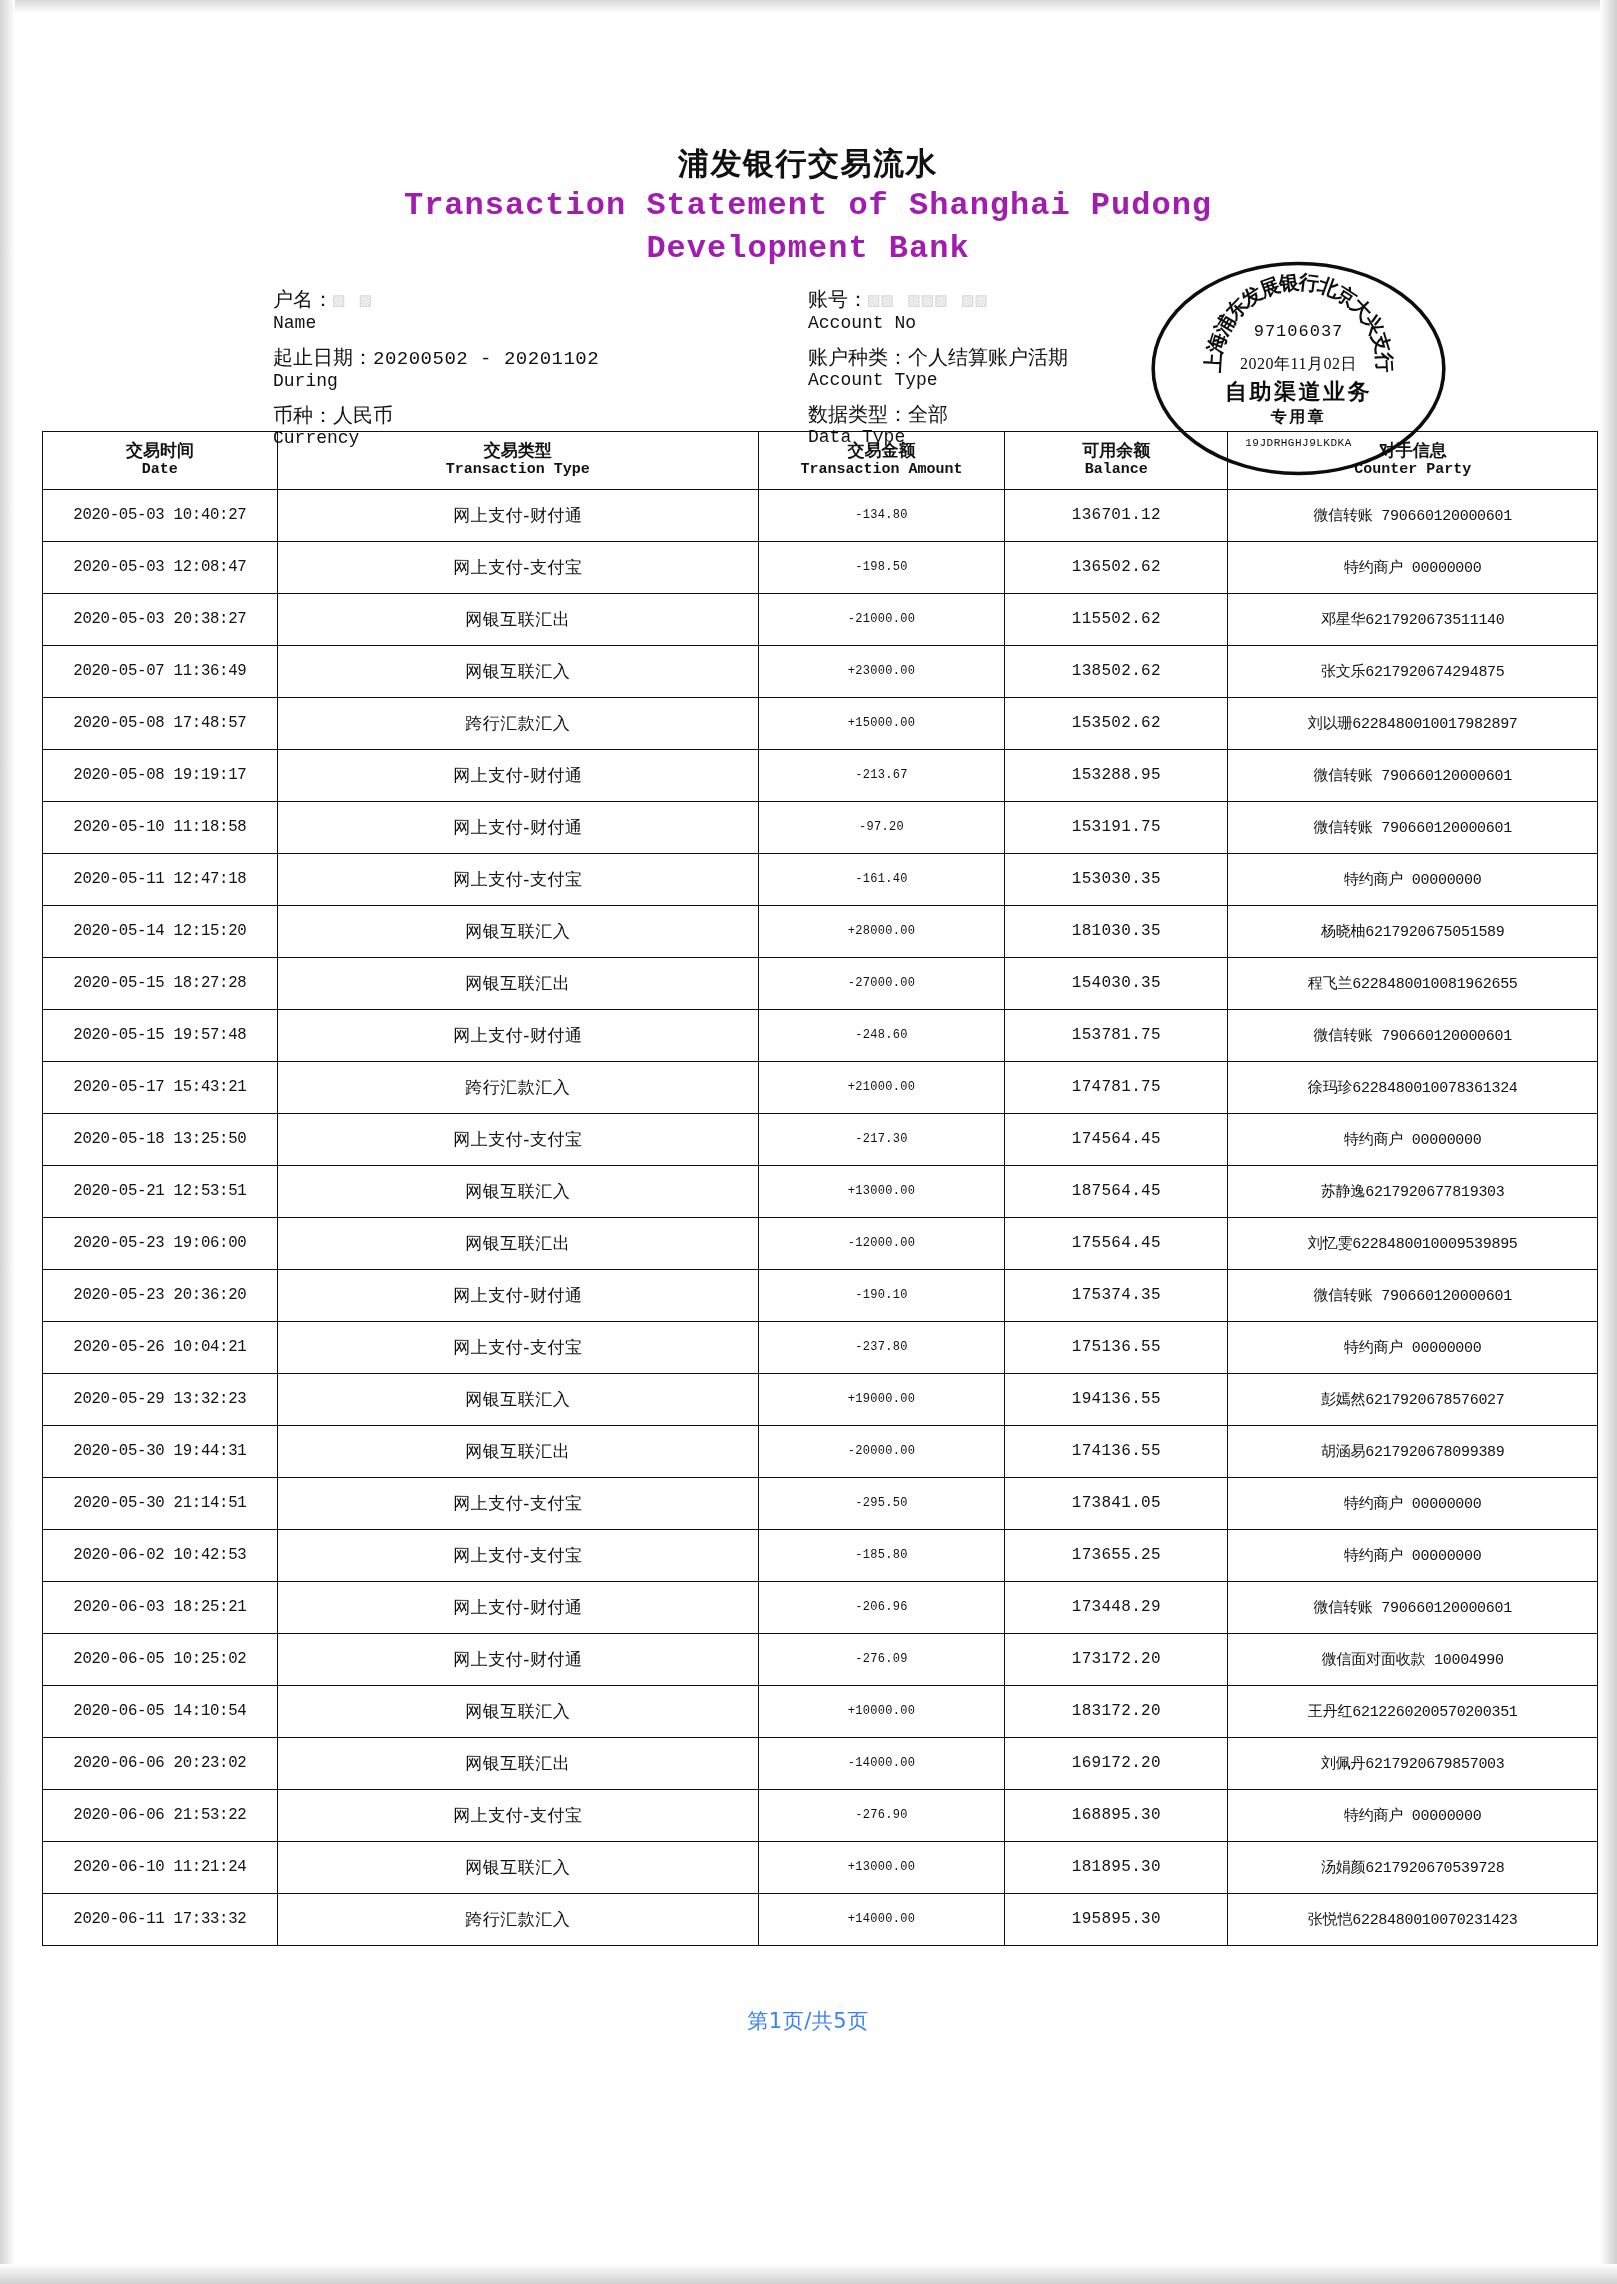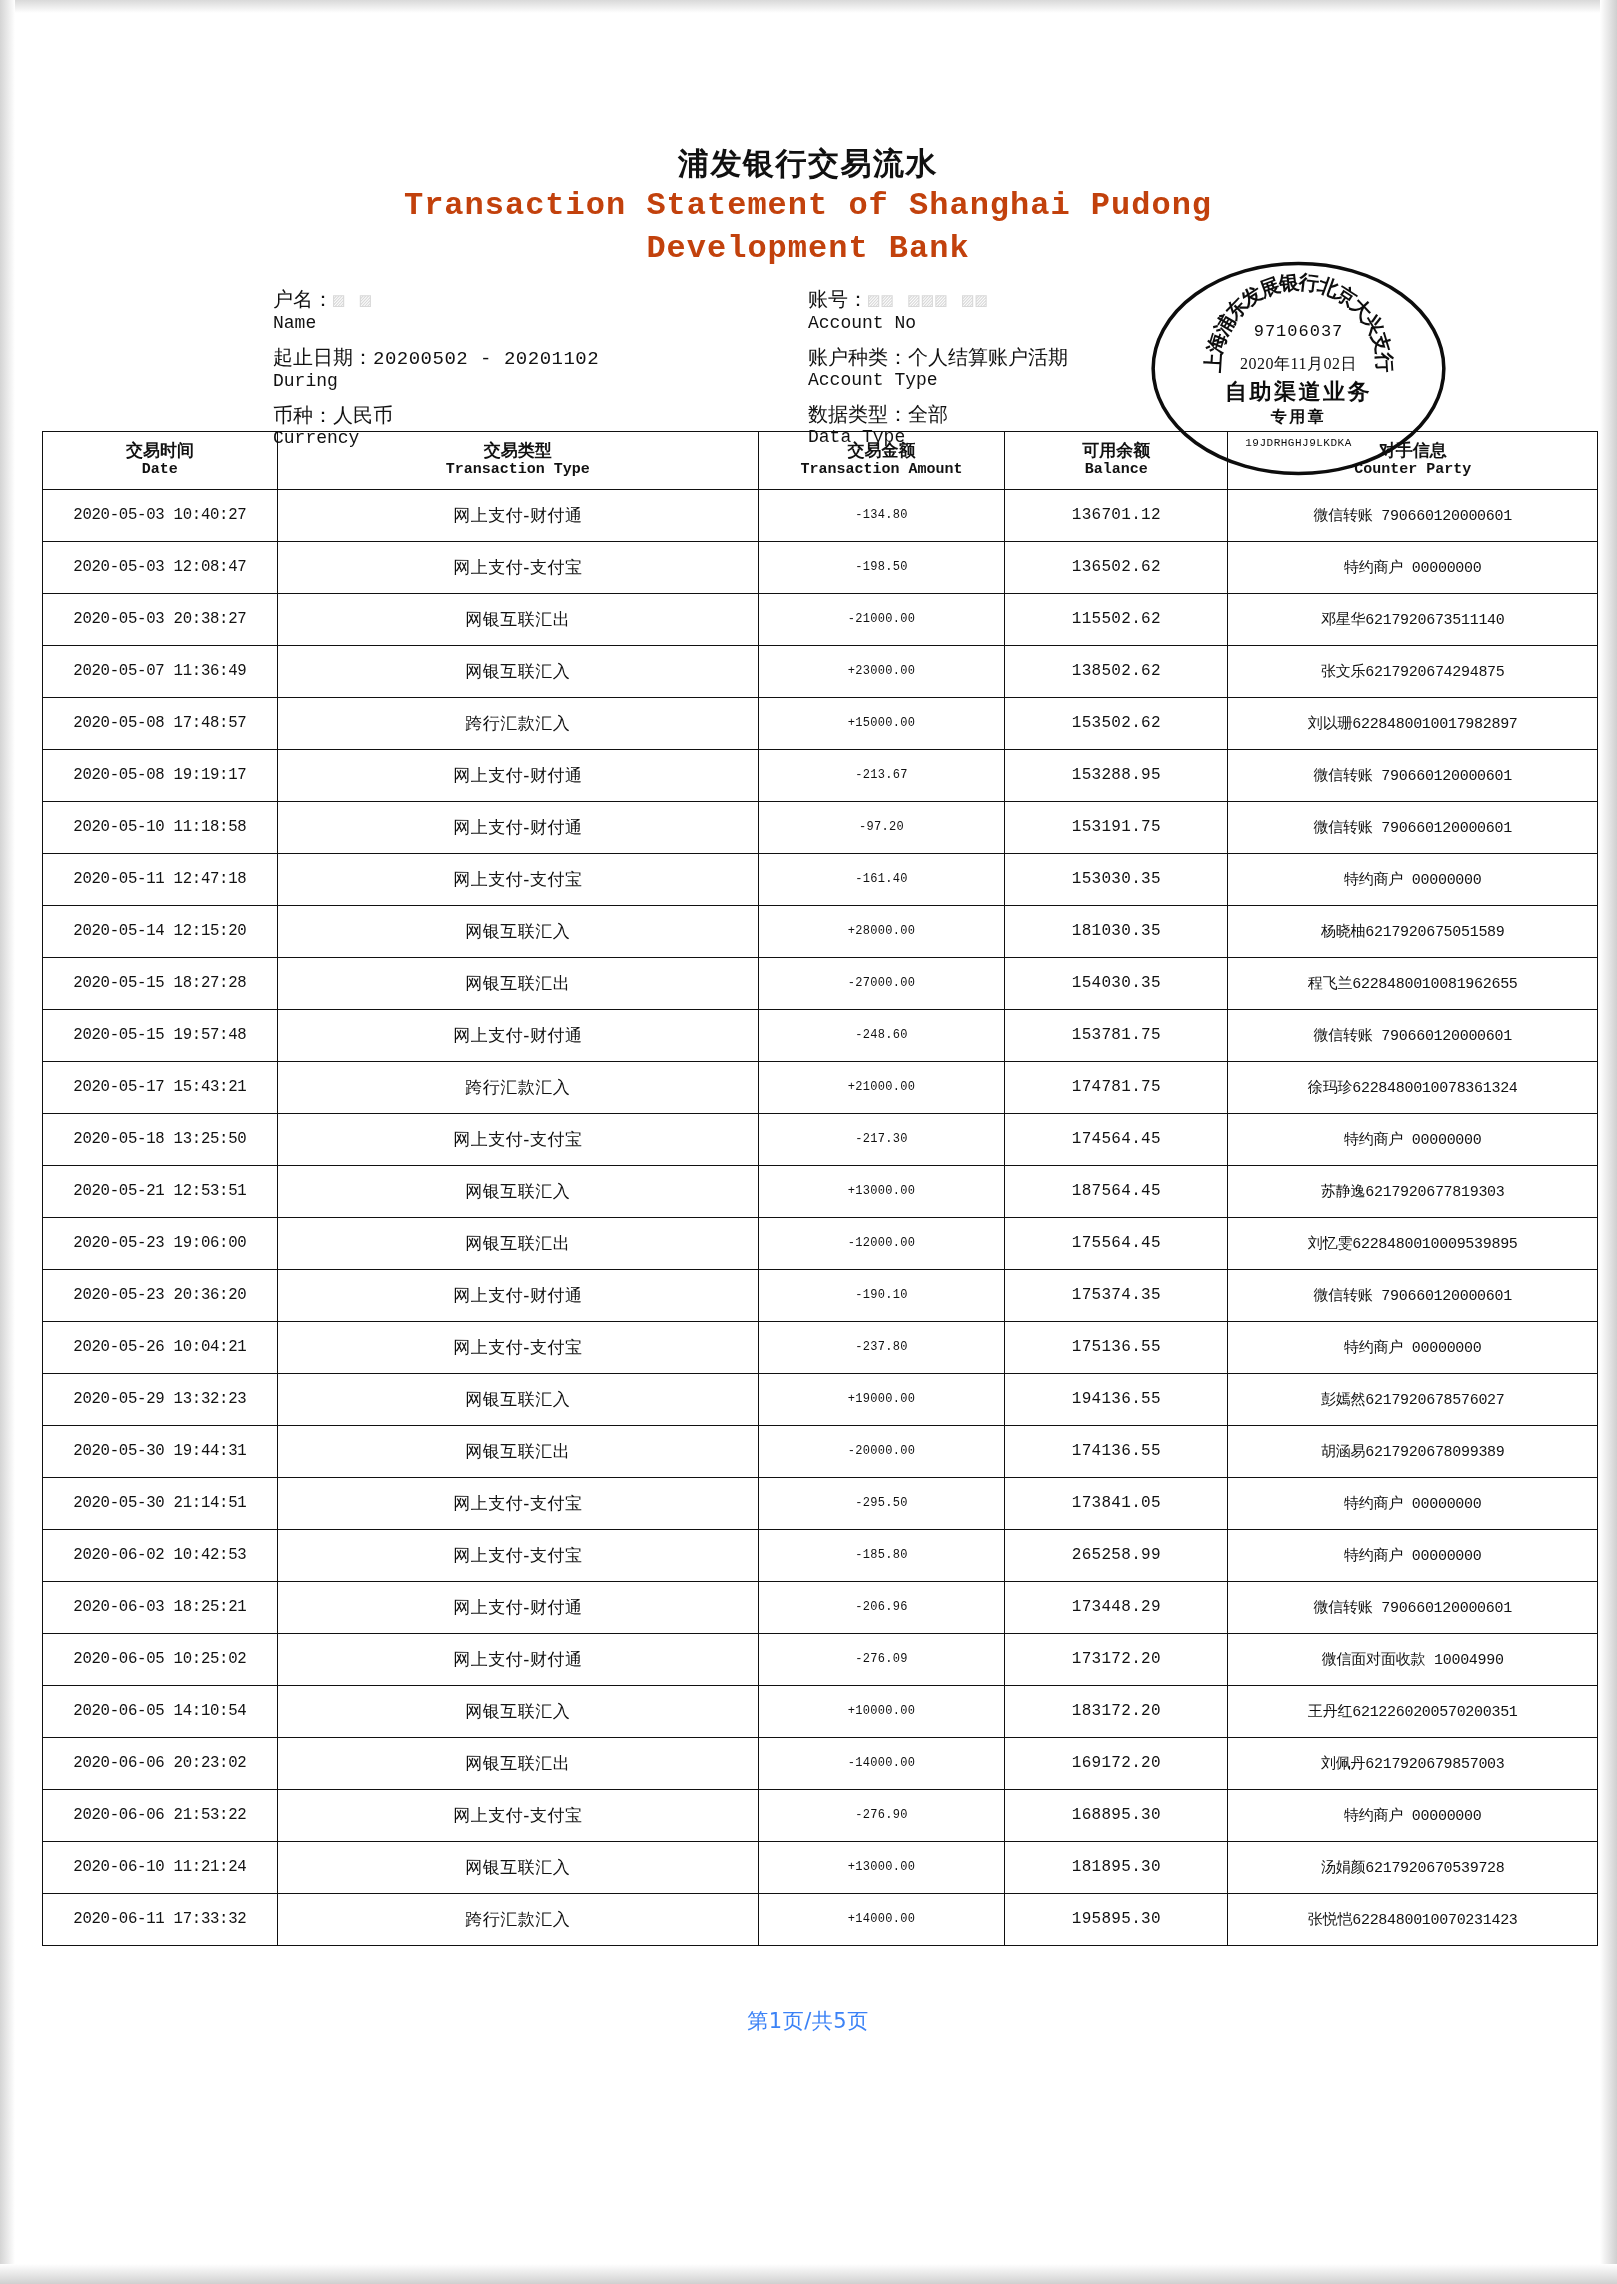--- a/index.html
+++ b/index.html
@@ -54,21 +54,21 @@
     color: #111;
     margin-top: 126px;
     line-height: 1.15;
   }
   .title-en {
     text-align: center;
     font-family: "Liberation Mono", "DejaVu Sans Mono", monospace;
     font-weight: bold;
     font-size: 32px;
     letter-spacing: 1px;
-    color: #c2410c;
+    color: #a21caf;
     line-height: 1.22;
     margin-top: 4px;
   }
 
   
   .header-info {
     position: relative;
     margin-top: 20px;
     height: 136px;
   }
@@ -528,21 +528,21 @@
             <td class="c-date">2020-05-30 21:14:51</td>
             <td class="c-type">网上支付-支付宝</td>
             <td class="c-amt">-295.50</td>
             <td class="c-bal">173841.05</td>
             <td class="c-cp"><span>特约商户</span><span class="cpnum"> 00000000</span></td>
           </tr>
           <tr>
             <td class="c-date">2020-06-02 10:42:53</td>
             <td class="c-type">网上支付-支付宝</td>
             <td class="c-amt">-185.80</td>
-            <td class="c-bal">265258.99</td>
+            <td class="c-bal">173655.25</td>
             <td class="c-cp"><span>特约商户</span><span class="cpnum"> 00000000</span></td>
           </tr>
           <tr>
             <td class="c-date">2020-06-03 18:25:21</td>
             <td class="c-type">网上支付-财付通</td>
             <td class="c-amt">-206.96</td>
             <td class="c-bal">173448.29</td>
             <td class="c-cp"><span>微信转账</span><span class="cpnum"> 790660120000601</span></td>
           </tr>
           <tr>

